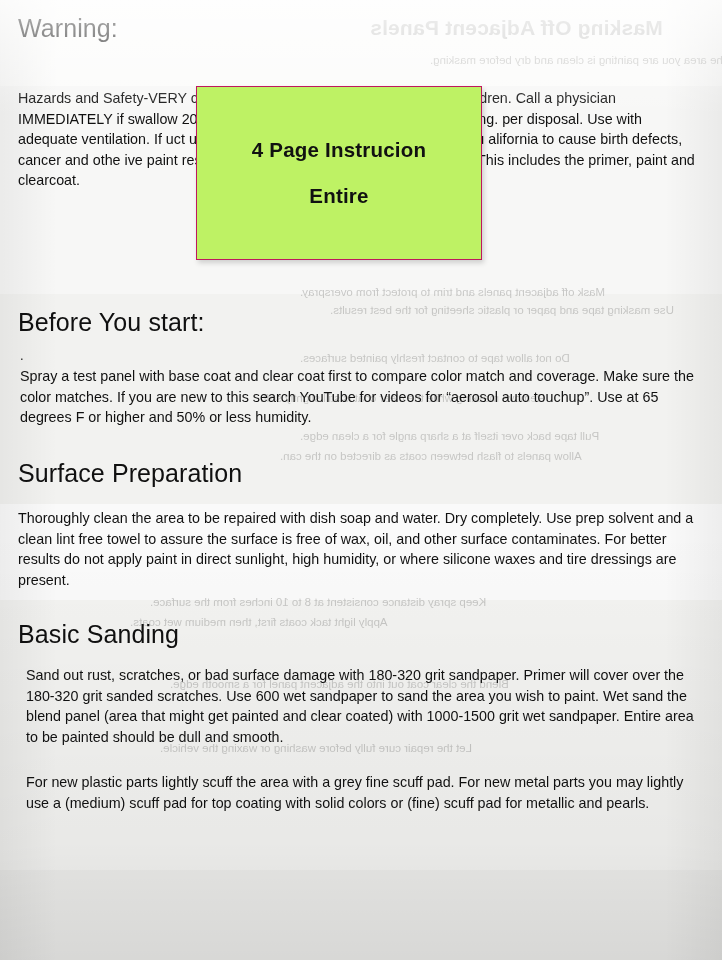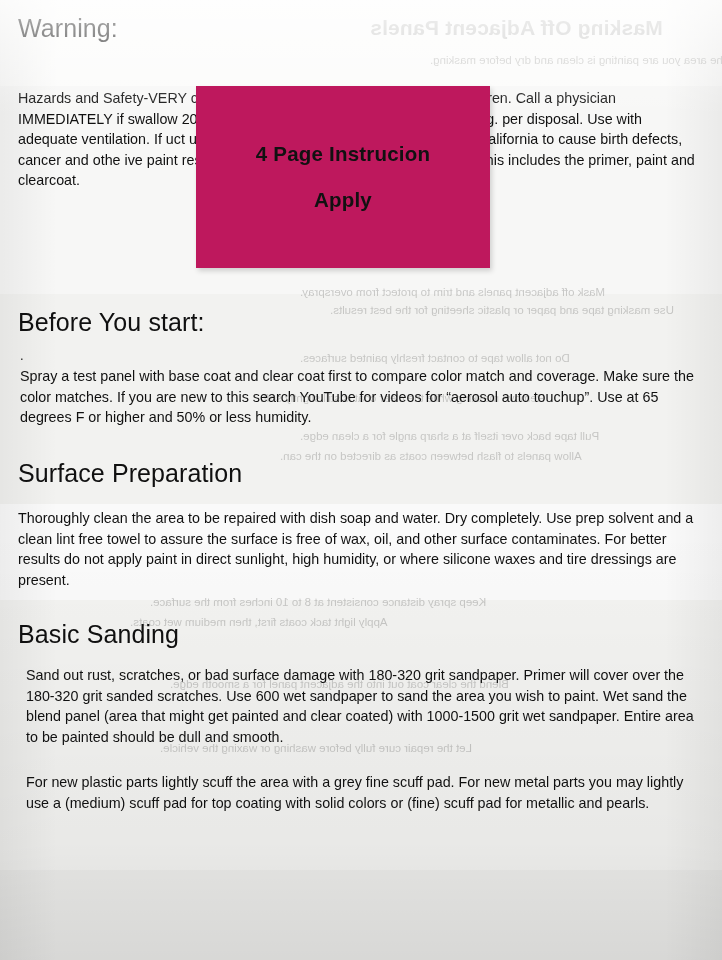--- a/index.html
+++ b/index.html
@@ -91,22 +91,22 @@
 
   .w-main { width: 680px; }
 
   
   .label-card {
     position: absolute;
     left: 196px;
     top: 86px;
     width: 284px;
     height: 172px;
-    background: #be185d;
-    border: 5px solid #be185d;
+    background: #bef264;
+    border: 1px solid #be185d;
     box-shadow: 2px 3px 5px rgba(0,0,0,0.16);
     z-index: 6;
     display: flex;
     flex-direction: column;
     align-items: center;
     justify-content: center;
     text-align: center;
   }
   .label-card .label-line {
     font-size: 20.5px;
@@ -161,17 +161,17 @@
     <p class="para w-main" style="left:18px; top:508px;">Thoroughly clean the area to be repaired with dish soap and water.  Dry completely. Use prep solvent and a clean lint free towel to assure the surface is free of wax, oil, and other surface contaminates. For better results do not apply paint in direct sunlight, high humidity, or where silicone waxes and tire dressings are present.</p>
 
     <h1 class="heading" style="left:18px; top:620px;">Basic Sanding</h1>
     <p class="para w-main" style="left:26px; top:665px;">Sand out rust, scratches, or bad surface damage with 180-320 grit sandpaper. Primer will cover over the 180-320 grit sanded scratches. Use 600 wet sandpaper to sand the area you wish to paint. Wet sand the blend panel (area that might get painted and clear coated) with 1000-1500 grit wet sandpaper. Entire area to be painted should be dull and smooth.</p>
     <p class="para w-main" style="left:26px; top:772px;">For new plastic parts lightly scuff the area with a grey fine scuff pad. For new metal parts you may lightly use a (medium) scuff pad for top coating with solid colors or (fine) scuff pad for metallic and pearls.</p>
 
   </div>
 
   <div class="label-card">
     <div class="label-line">4 Page Instrucion</div>
-    <div class="label-line">Apply</div>
+    <div class="label-line">Entire</div>
   </div>
 
   <div class="paper-shade"></div>
 </div>
 
 </body></html>

